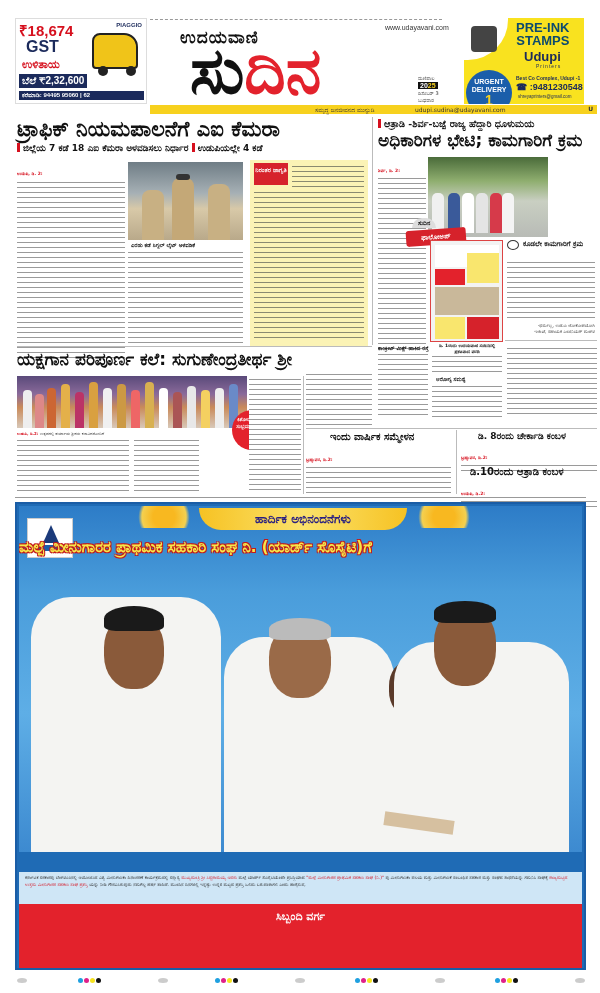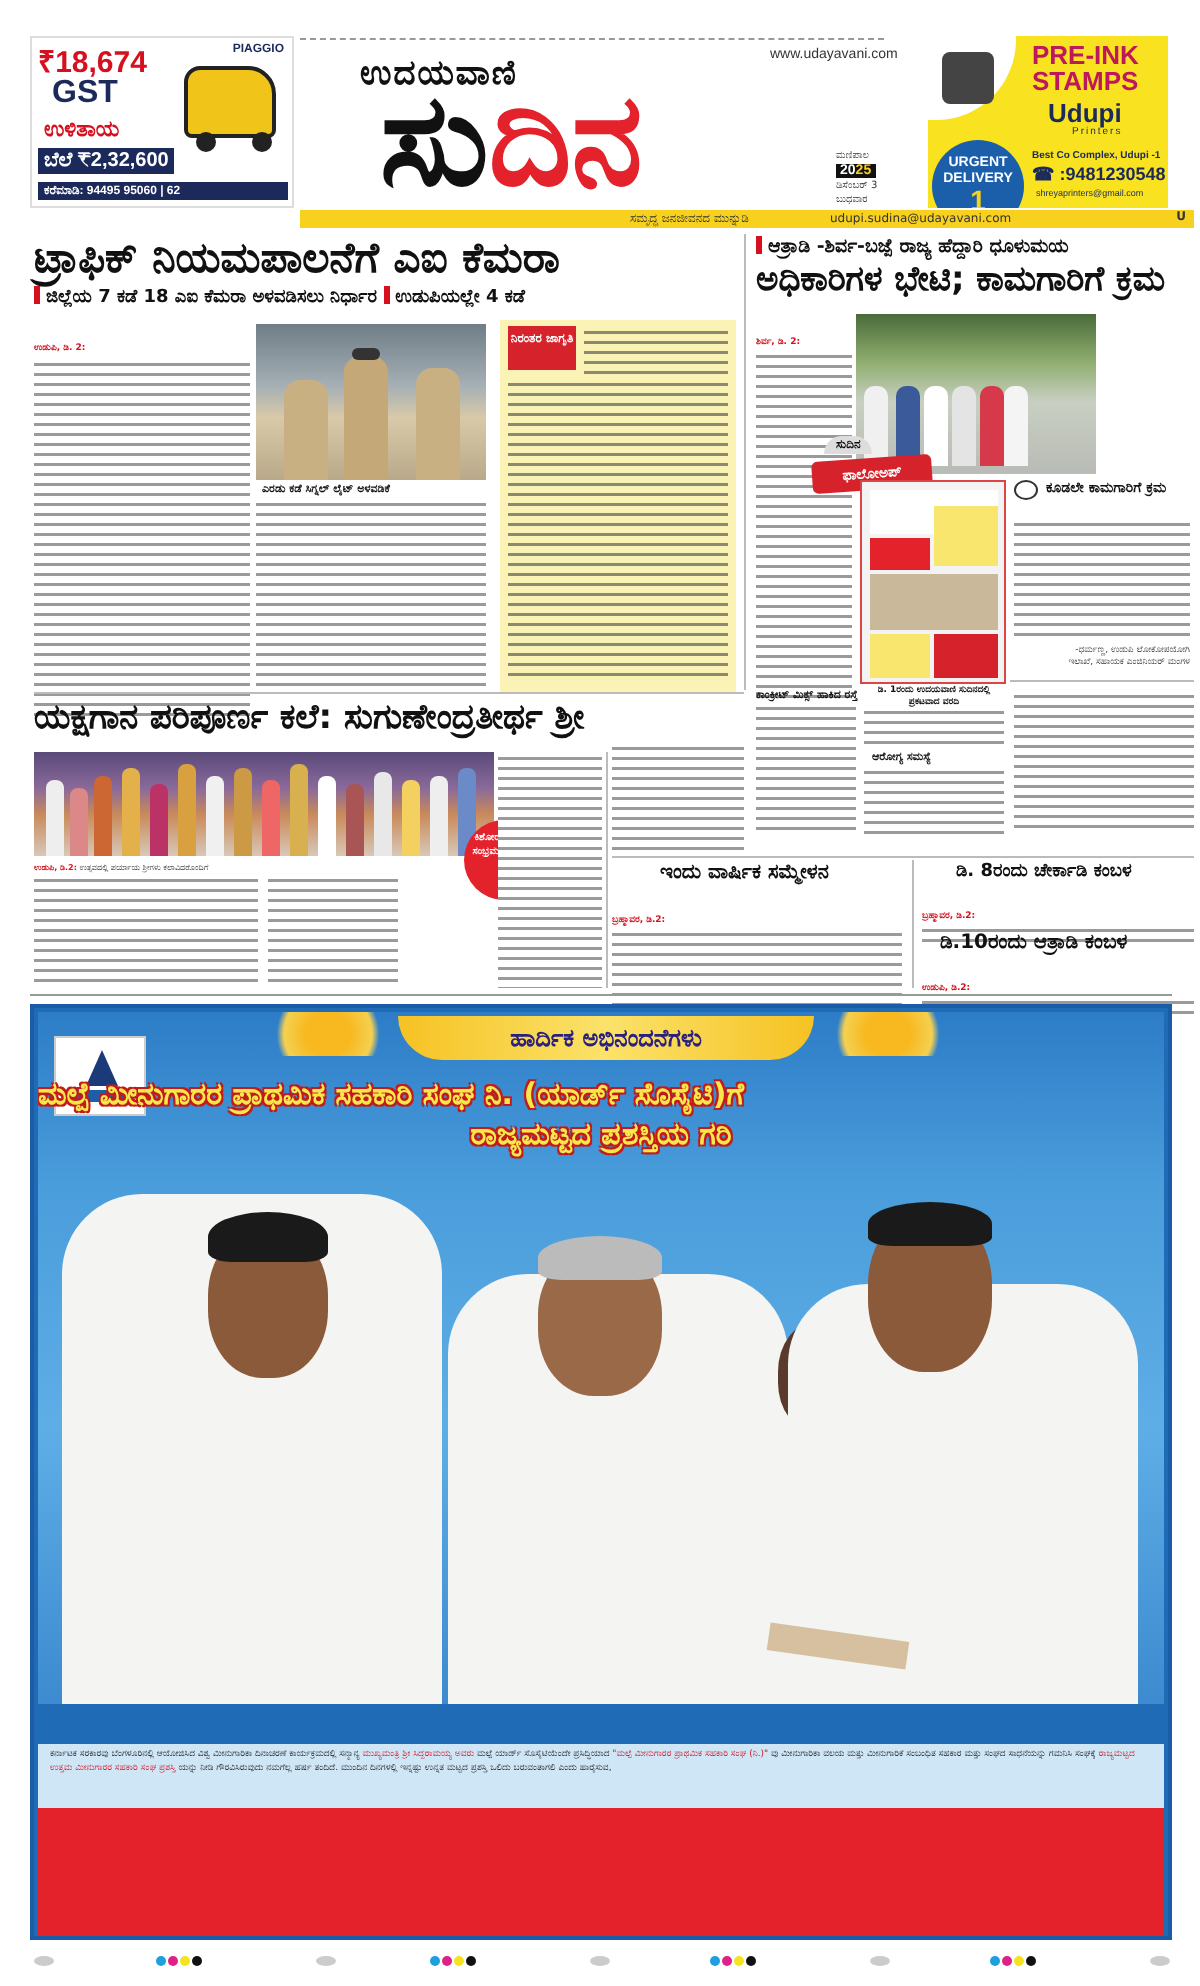--- a/index.html
+++ b/index.html
@@ -23,21 +23,21 @@
 .edition{left:418px;top:75px;font:5px "DejaVu Sans",sans-serif;color:#333;line-height:7px}
 .year{display:inline-block;background:#111;color:#fff;font:bold 7px "Liberation Sans",sans-serif;padding:0 2px}
 .year .y{color:#f7d11e}
 .strip{left:150px;top:105px;width:447px;height:9px;background:#f7d11e;font:6px "DejaVu Sans",sans-serif;color:#333}
 .strip .tag{position:absolute;left:165px;top:1px}
 .strip .mail{position:absolute;left:265px;top:1px}
 .strip .u{position:absolute;right:4px;top:0;font-weight:bold}
 .ad-stamps{left:464px;top:18px;width:120px;height:86px;background:#f9e21f;overflow:hidden}
 .ad-stamps .photo{position:absolute;left:0;top:0;width:44px;height:42px;background:#fff;border-radius:0 0 40px 0}
 .ad-stamps .stamp{position:absolute;left:7px;top:8px;width:26px;height:26px;background:#444;border-radius:4px}
-.ad-stamps .t1{position:absolute;left:52px;top:3px;font:bold 13px "Liberation Sans",sans-serif;color:#be185d;line-height:13px;text-align:left}
+.ad-stamps .t1{position:absolute;left:52px;top:3px;font:bold 13px "Liberation Sans",sans-serif;color:#0c4a6e;line-height:13px;text-align:right}
 .ad-stamps .shreya{position:absolute;left:60px;top:31px;font:bold 13px "Liberation Sans",sans-serif;color:#1b2a5b}
 .ad-stamps .printers{position:absolute;left:72px;top:45px;font:5px "Liberation Sans",sans-serif;color:#1b2a5b;letter-spacing:1px}
 .ad-stamps .urgent{position:absolute;left:2px;top:52px;width:46px;height:46px;border-radius:50%;background:#1b5eaa;color:#fff;font:bold 7px "Liberation Sans",sans-serif;text-align:center;padding-top:8px;line-height:8px}
 .ad-stamps .urgent b{font-size:14px;color:#f7d11e;display:block;line-height:12px}
 .ad-stamps .addr{position:absolute;left:52px;top:57px;font:bold 5px "Liberation Sans",sans-serif;color:#1b2a5b}
 .ad-stamps .tel{position:absolute;left:52px;top:64px;font:bold 9px "Liberation Sans",sans-serif;color:#1b2a5b}
 .ad-stamps .email{position:absolute;left:54px;top:76px;font:4.5px "Liberation Sans",sans-serif;color:#1b2a5b}
 
 .h-main{left:17px;top:117px;font:bold 21px "DejaVu Sans",sans-serif;color:#111;white-space:nowrap}
 .sub-main{left:17px;top:143px;font:bold 9px "DejaVu Sans",sans-serif;color:#111;white-space:nowrap}
@@ -249,36 +249,36 @@
 <div class="abs" style="left:461px;top:480px;width:136px"><span class="lead">ಉಡುಪಿ, ಡಿ.2:</span><div class="lines" style="height:10px"></div></div>
 <div class="abs hline" style="left:15px;top:497px;width:571px;background:#999"></div>
 
 <div class="abs ad">
   <div class="ad-blue">
     <div class="flower" style="left:110px"></div>
     <div class="flower" style="left:390px"></div>
     <div class="banner">ಹಾರ್ದಿಕ ಅಭಿನಂದನೆಗಳು</div>
     <div class="logo"></div>
     <div class="title1">ಮಲ್ಪೆ ಮೀನುಗಾರರ ಪ್ರಾಥಮಿಕ ಸಹಕಾರಿ ಸಂಘ ನಿ. (ಯಾರ್ಡ್ ಸೊಸೈಟಿ)ಗೆ</div>
-    <div class="title2">ರಾಜ್ಯಮಟ್ಟದ ಪ್ರಶಸ್ತಿಯ ಗರಿ</div>
 
     <div class="person" style="left:12px;width:190px;height:255px"></div>
     <div class="head" style="left:85px;top:108px;width:60px;height:75px"></div>
     <div class="hair" style="left:85px;top:100px;width:60px;height:25px"></div>
     <div class="person" style="left:205px;width:170px;height:215px"></div>
     <div class="head" style="left:250px;top:118px;width:62px;height:74px;background:#9a6a48"></div>
     <div class="hair" style="left:250px;top:112px;width:62px;height:22px;background:#bbb"></div>
     <div class="head" style="left:370px;top:155px;width:42px;height:55px;background:#5a3a2a"></div>
     <div class="person" style="left:375px;width:175px;height:210px"></div>
     <div class="head" style="left:415px;top:100px;width:62px;height:80px"></div>
     <div class="hair" style="left:415px;top:95px;width:62px;height:22px"></div>
     <div class="abs" style="left:365px;top:310px;width:70px;height:14px;background:#d6c0a0;transform:rotate(8deg)"></div>
   </div>
   <div class="body"><span>ಕರ್ನಾಟಕ ಸರಕಾರವು ಬೆಂಗಳೂರಿನಲ್ಲಿ ಆಯೋಜಿಸಿದ ವಿಶ್ವ ಮೀನುಗಾರಿಕಾ ದಿನಾಚರಣೆ ಕಾರ್ಯಕ್ರಮದಲ್ಲಿ ಸನ್ಮಾನ್ಯ </span><span class="red">ಮುಖ್ಯಮಂತ್ರಿ ಶ್ರೀ ಸಿದ್ದರಾಮಯ್ಯ ಅವರು</span><span> ಮಲ್ಪೆ ಯಾರ್ಡ್ ಸೊಸೈಟಿಯೆಂದೇ ಪ್ರಸಿದ್ಧಿಯಾದ </span><span class="red">"ಮಲ್ಪೆ ಮೀನುಗಾರರ ಪ್ರಾಥಮಿಕ ಸಹಕಾರಿ ಸಂಘ (ನಿ.)"</span><span> ವು ಮೀನುಗಾರಿಕಾ ವಲಯ ಮತ್ತು ಮೀನುಗಾರಿಕೆ ಸಂಬಂಧಿತ ಸಹಕಾರ ಮತ್ತು ಸಂಘದ ಸಾಧನೆಯನ್ನು ಗಮನಿಸಿ ಸಂಘಕ್ಕೆ </span><span class="red">ರಾಜ್ಯಮಟ್ಟದ ಉತ್ತಮ ಮೀನುಗಾರರ ಸಹಕಾರಿ ಸಂಘ ಪ್ರಶಸ್ತಿ</span><span> ಯನ್ನು ನೀಡಿ ಗೌರವಿಸಿರುವುದು ನಮಗೆಲ್ಲ ಹರ್ಷ ತಂದಿದೆ. ಮುಂದಿನ ದಿನಗಳಲ್ಲಿ ಇನ್ನಷ್ಟು ಉನ್ನತ ಮಟ್ಟದ ಪ್ರಶಸ್ತಿ ಒಲಿದು ಬರುವಂತಾಗಲಿ ಎಂದು ಹಾರೈಸುವ,</span></div>
   <div class="foot">
+    <div class="l1">ಸಿಬ್ಬಂದಿ ವರ್ಗ</div>
   </div>
 </div>
 
 <div class="abs reg-oval" style="left:17px"></div>
 <div class="abs reg" style="left:78px">
     <i style="background:#1ea0e0"></i>
     <i style="background:#e0208a"></i>
     <i style="background:#f6e320"></i>
     <i style="background:#111"></i>
   </div>

